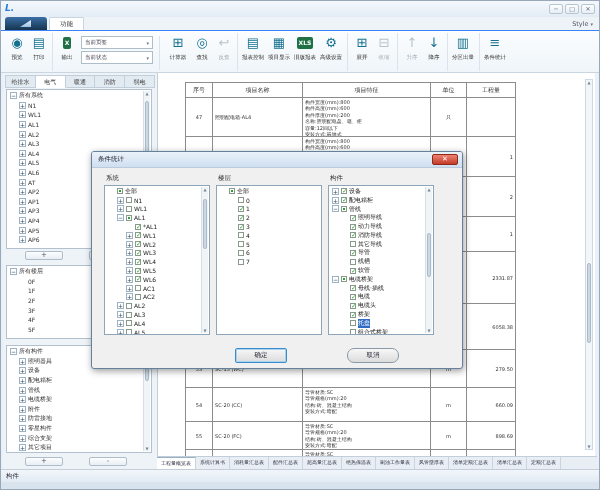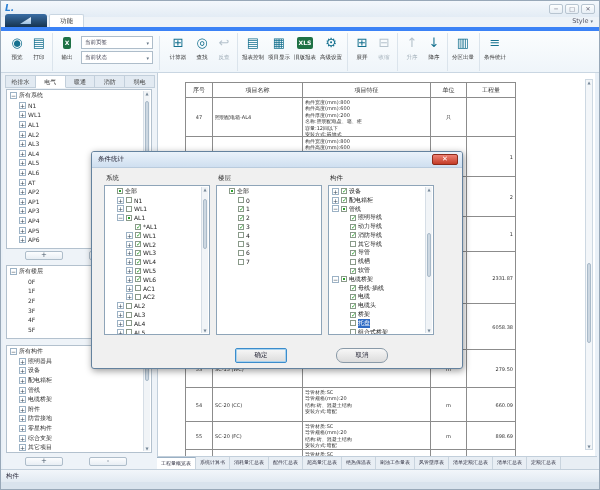--- a/index.html
+++ b/index.html
@@ -7,21 +7,21 @@
   .window{position:relative;width:600px;height:490px;background:#e9f0f7;border:1px solid #98a8b8;
     font-family:"DejaVu Sans",sans-serif;overflow:hidden;}
   
   .titlebar{position:absolute;left:0;top:0;right:0;height:16px;background:linear-gradient(#f4f8fc,#e3ecf5);}
   .logo{position:absolute;left:4px;top:2px;color:#2a7fd4;font-weight:bold;font-size:9px;font-style:italic;}
   .title{position:absolute;left:60px;right:60px;top:4px;text-align:center;font-size:7px;color:#555;white-space:nowrap;overflow:hidden;}
   .wctl{position:absolute;right:4px;top:3px;display:flex;gap:2px;}
   .wbtn{width:14px;height:10px;border:1px solid #b8c5d1;background:linear-gradient(#fdfefe,#e7eef5);
     font-size:6px;line-height:8px;text-align:center;color:#667;border-radius:2px;}
   
-  .tabrow{position:absolute;left:0;top:16px;right:0;height:14px;background:#eef3f8;border-bottom:4px solid #3b82f6;display:flex;align-items:flex-end;}
+  .tabrow{position:absolute;left:0;top:16px;right:0;height:14px;background:#eef3f8;border-bottom:1px solid #3b82f6;display:flex;align-items:flex-end;}
   .filetab{width:42px;height:13px;margin-left:4px;background:linear-gradient(#3a6ea5,#16344f);border-radius:3px 3px 0 0;position:relative;}
   .ftglyph{position:absolute;left:15px;top:3px;width:11px;height:7px;background:linear-gradient(#e8f2fb,#9dc2e2);
     clip-path:polygon(0 100%,100% 0,100% 100%);}
   .rtab{height:13px;padding:0 10px;background:#fff;border:1px solid #c9d6e2;border-bottom:none;font-size:6.5px;
     line-height:12px;color:#333;margin-left:2px;border-radius:2px 2px 0 0;}
   .styledd{margin-left:auto;margin-right:6px;font-size:6.5px;color:#556;display:flex;align-items:center;gap:2px;height:13px;}
   .caret{font-size:5px;color:#678;}
   
   .ribbon{position:absolute;left:0;top:30px;right:0;height:42px;background:linear-gradient(#fbfdfe,#eff5fa);
     border-bottom:1px solid #c9d6e2;display:flex;align-items:flex-start;padding:2px 0 0 4px;}
@@ -98,21 +98,21 @@
   .dlist{position:absolute;top:17px;width:106px;height:150px;background:#fff;border:1px solid #8ea4b8;overflow:hidden;padding:1px 9px 1px 2px;}
   .dx1{left:12px;}.dx2{left:124px;}.dx3{left:236px;}
   .drow{display:flex;align-items:center;height:8.8px;gap:2px;font-size:6px;color:#222;white-space:nowrap;}
   .cb{width:6px;height:6px;border:1px solid #8a9a8a;background:#fff;position:relative;flex:none;}
   .ck-checked::after{content:"✓";position:absolute;left:0px;top:-2px;font-size:6.5px;color:#2aa12a;font-weight:bold;}
   .ck-partial::after{content:"";position:absolute;left:1px;top:1px;right:1px;bottom:1px;background:#2aa12a;}
   .drow.sel .dlbl{background:#2f6bc4;color:#fff;}
   .dbtn{position:absolute;width:52px;height:15px;top:180px;background:linear-gradient(#f7f7f7,#dcdcdc);
     border:1px solid #8a9aa8;border-radius:2px;font-size:6.5px;text-align:center;line-height:13px;color:#223;}
   .ok{left:143px;border-color:#3b8ccc;box-shadow:0 0 0 1px #a8d2ee inset;}
-  .cancel{left:244px;border-radius:7px;}
+  .cancel{left:255px;border-radius:7px;}
   
   .sheettabs{position:absolute;left:156px;top:455px;right:2px;height:13px;background:#e8eef4;border-top:1px solid #c2cfdb;
     display:flex;align-items:flex-end;overflow:hidden;}
   .stab{font-size:5px;color:#334;padding:0 4px;height:12px;line-height:11px;border-right:1px solid #c9d4de;background:#e8eef4;white-space:nowrap;}
   .stab.active{background:#fff;border-top:1px solid #9ab0c4;}
   .statusbar{position:absolute;left:0;top:468px;right:0;height:13px;background:linear-gradient(#f2f6fa,#e2eaf2);
     border-top:1px solid #c2cfdb;font-size:6.5px;color:#334;padding-left:5px;display:flex;align-items:center;}
   .bottomstrip{position:absolute;left:0;top:481px;right:0;height:9px;background:#d9e3ed;}
 </style>
 </head>

